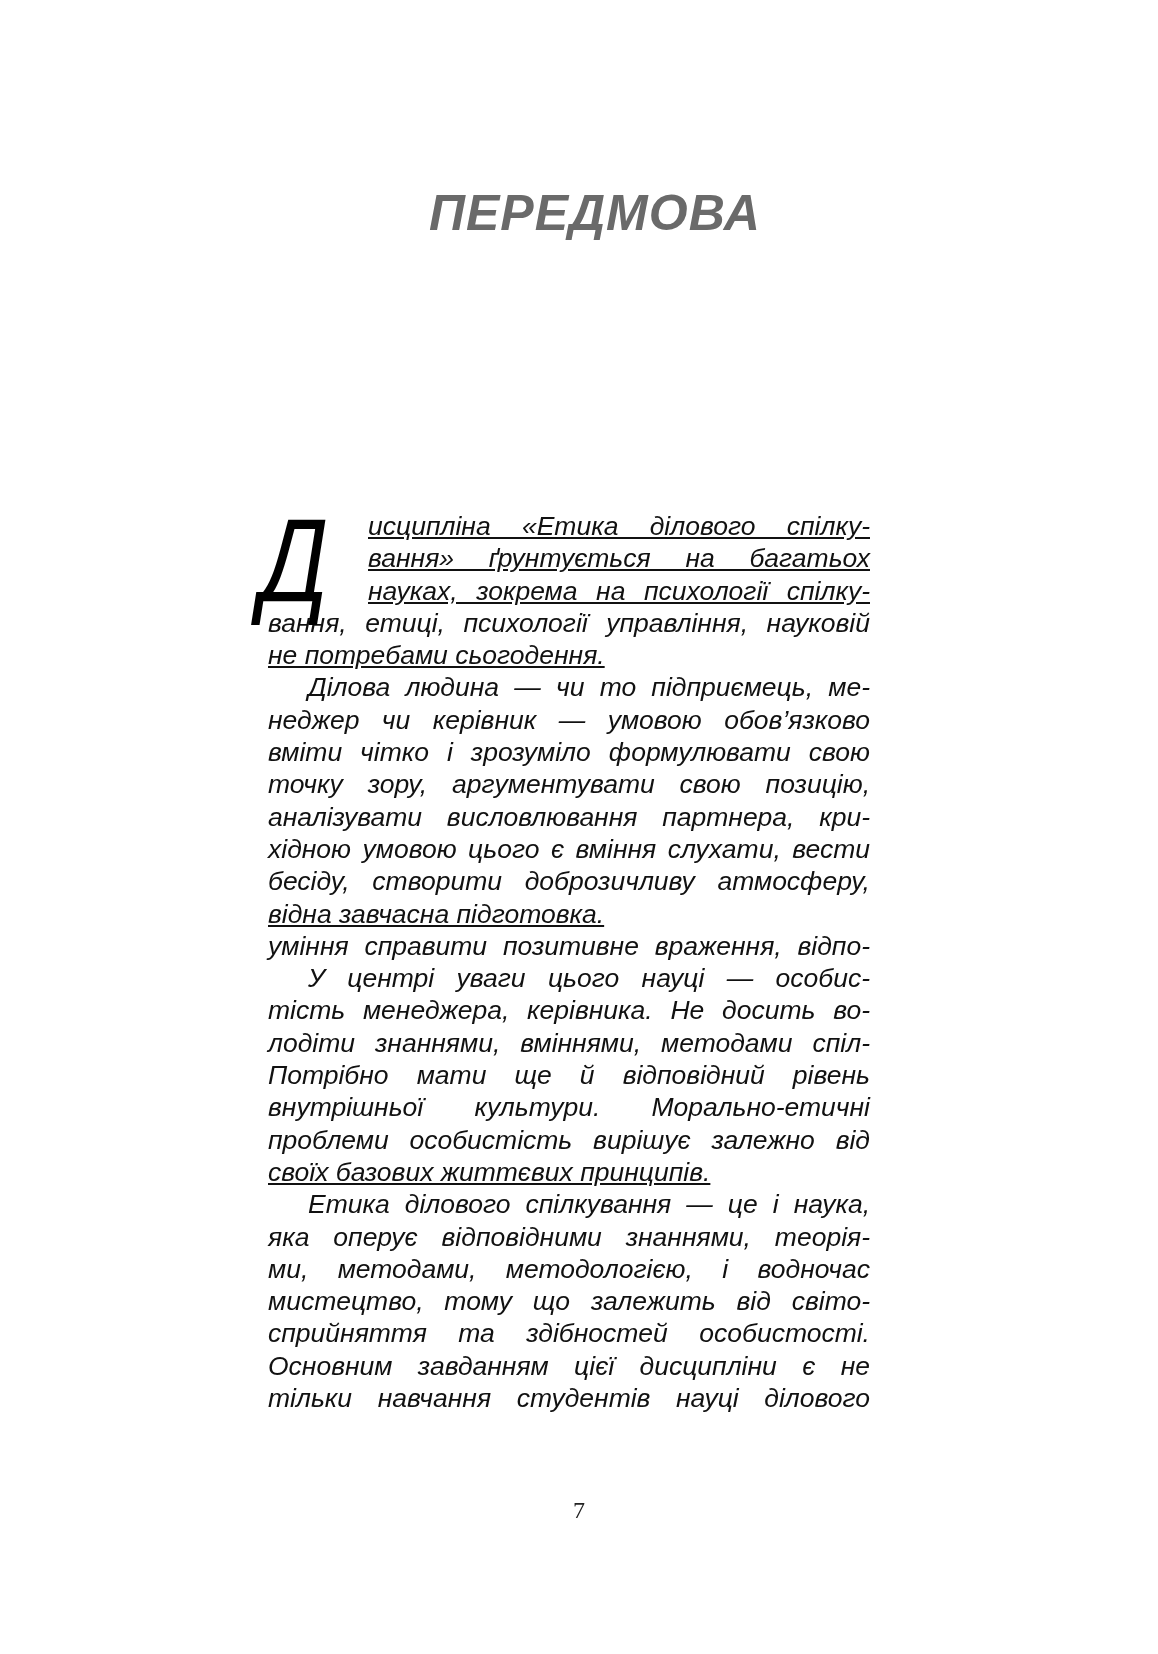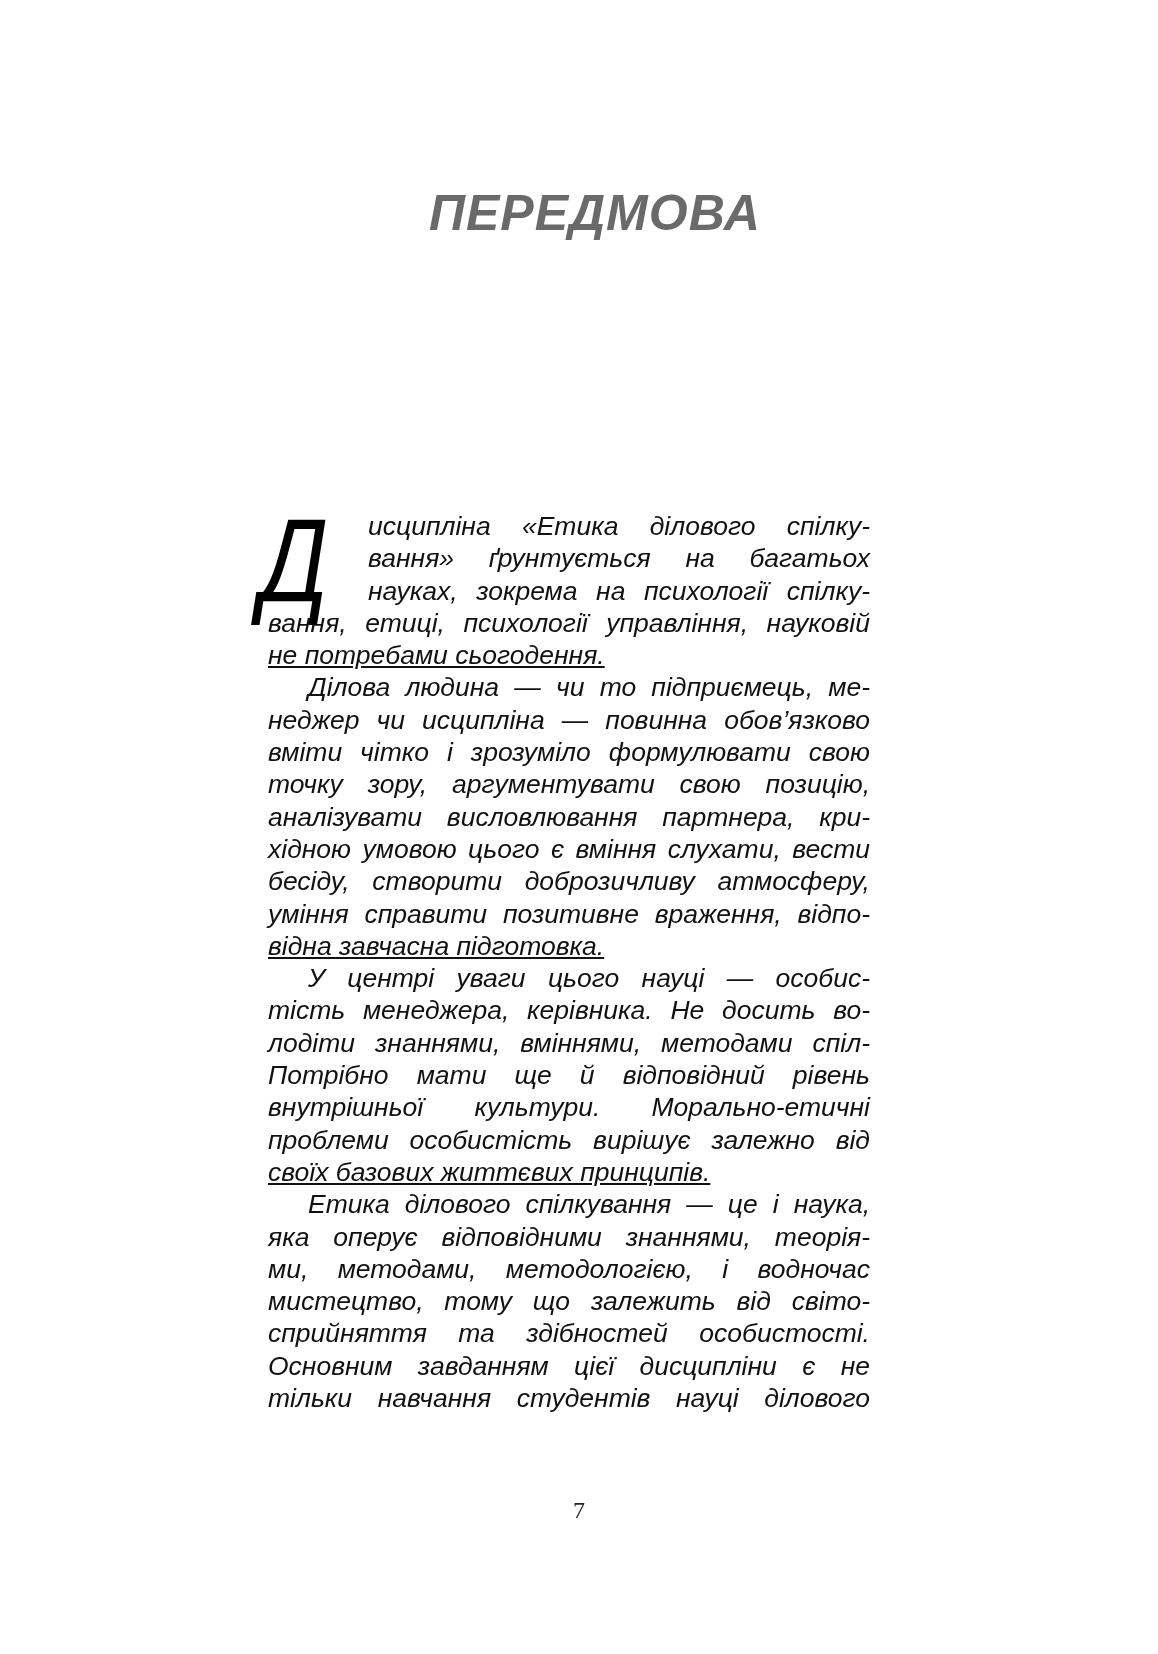--- a/index.html
+++ b/index.html
@@ -50,20 +50,21 @@
     }
     .line.last {
       text-align-last: left;
       text-decoration: underline;
     }
     .line.indent {
       padding-left: 40px;
     }
     .line.dc-indent {
       padding-left: 100px;
+      text-decoration: underline;
     }
     .drop-cap {
       position: absolute;
       left: -8px;
       top: 2px;
       font-family: "Liberation Sans", sans-serif;
       font-style: italic;
       font-size: 118px;
       line-height: 96px;
       color: #000000;
@@ -92,28 +93,28 @@
   <p class="para">
     <span class="line dc-indent">исципліна «Етика ділового спілку-</span>
     <span class="line dc-indent">вання» ґрунтується на багатьох</span>
     <span class="line dc-indent">науках, зокрема на психології спілку-</span>
     <span class="line">вання, етиці, психології управління, науковій</span>
     <span class="line last">не потребами сьогодення.</span>
   </p>
 
   <p class="para">
     <span class="line indent">Ділова людина — чи то підприємець, ме-</span>
-    <span class="line">неджер чи исципліна — повинна обов’язково</span>
+    <span class="line">неджер чи керівник — умовою обов’язково</span>
     <span class="line">вміти чітко і зрозуміло формулювати свою</span>
     <span class="line">точку зору, аргументувати свою позицію,</span>
     <span class="line">аналізувати висловлювання партнера, кри-</span>
     <span class="line">хідною умовою цього є вміння слухати, вести</span>
     <span class="line">бесіду, створити доброзичливу атмосферу,</span>
+    <span class="line last">відна завчасна підготовка.</span>
     <span class="line">уміння справити позитивне враження, відпо-</span>
-    <span class="line last">відна завчасна підготовка.</span>
   </p>
 
   <p class="para">
     <span class="line indent">У центрі уваги цього науці — особис-</span>
     <span class="line">тість менеджера, керівника. Не досить во-</span>
     <span class="line">лодіти знаннями, вміннями, методами спіл-</span>
     <span class="line">Потрібно мати ще й відповідний рівень</span>
     <span class="line">внутрішньої культури. Морально-етичні</span>
     <span class="line">проблеми особистість вирішує залежно від</span>
     <span class="line last">своїх базових життєвих принципів.</span>

